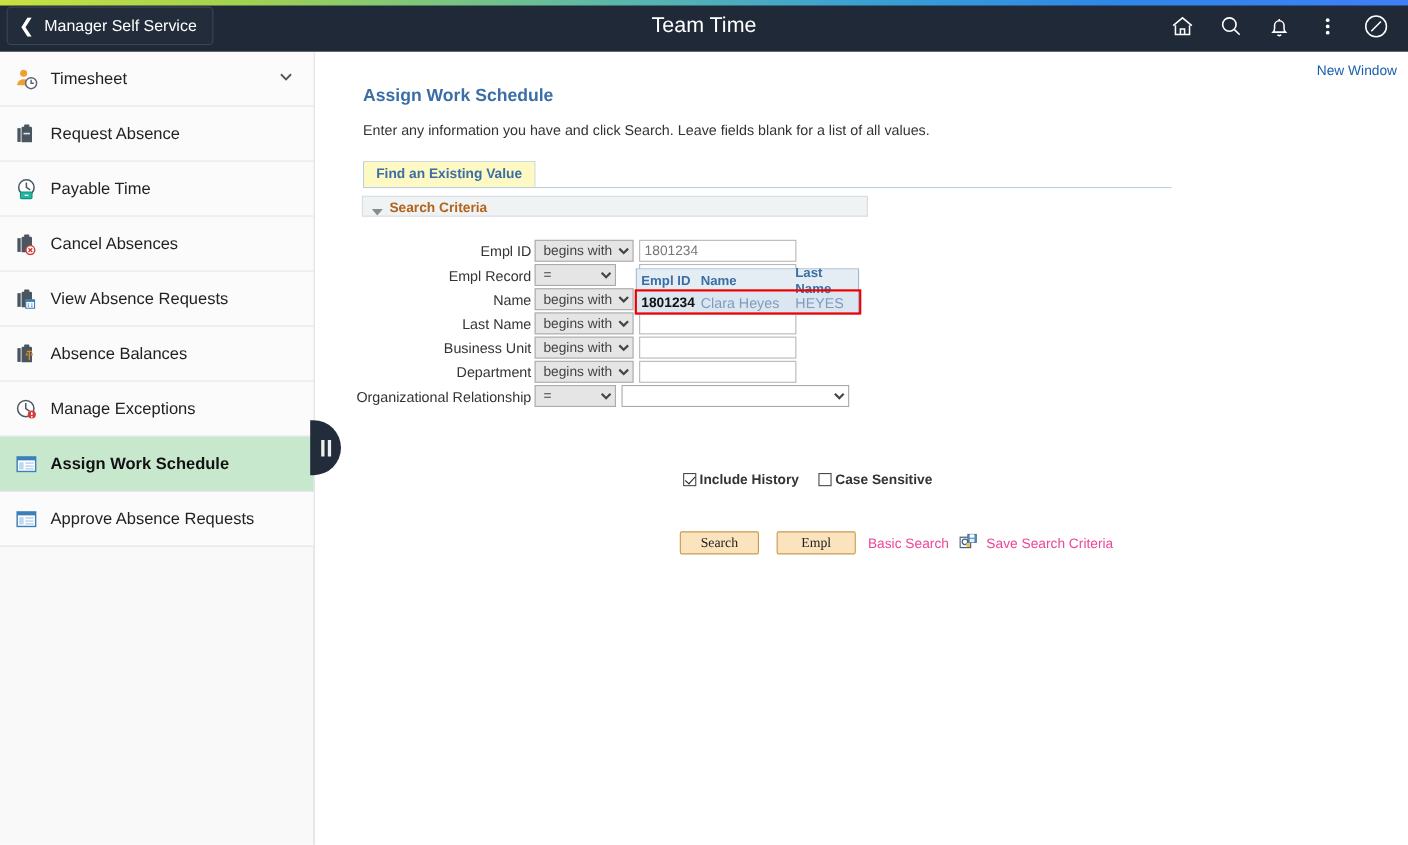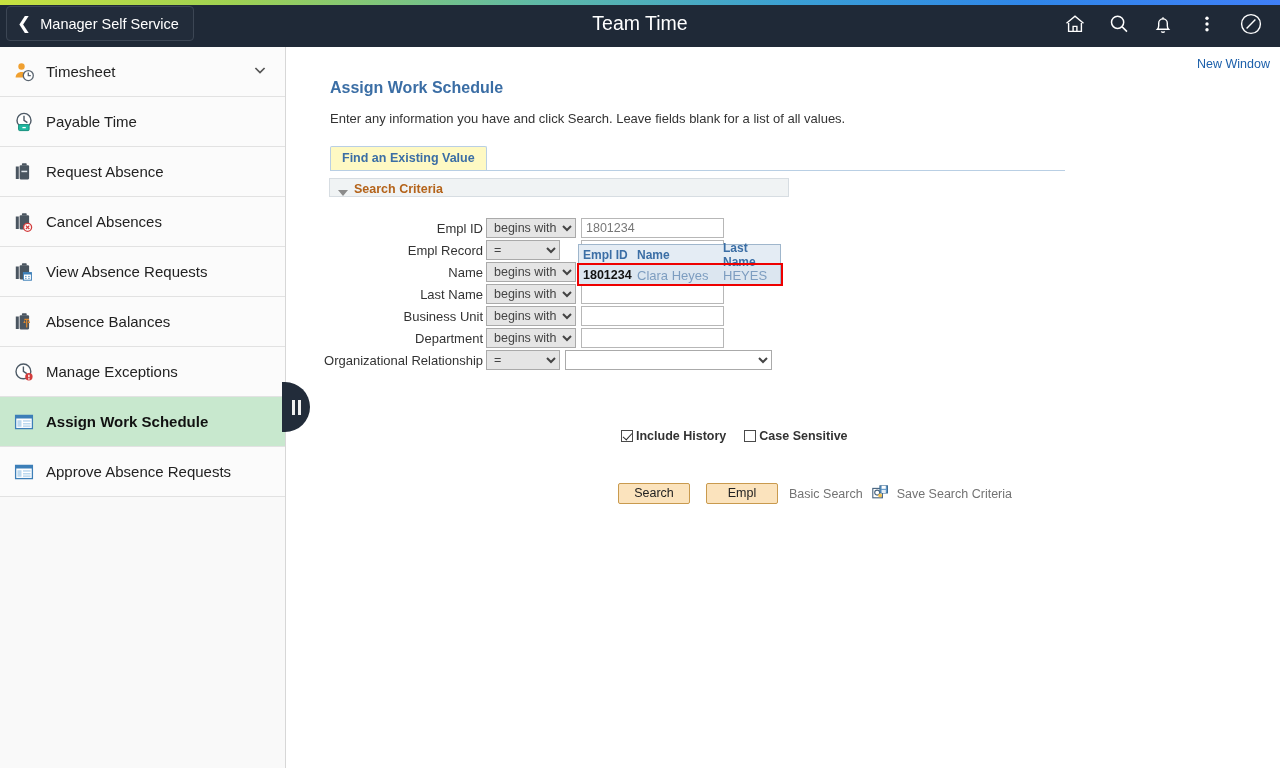--- a/index.html
+++ b/index.html
@@ -354,33 +354,33 @@
     position: absolute;
     left: 331px;
     top: 436px;
     display: flex;
     align-items: center;
   }
   .psbtn {
     width: 72px;
     height: 21px;
     font-size: 12.5px;
-    font-family: Liberation Sans, sans-serif;
+    font-family: Liberation Serif, serif;
     color: #222222;
     background: #fbe3bd;
     border: 1px solid #c99a4e;
     border-radius: 2px;
     cursor: pointer;
     padding: 0;
     line-height: 19px;
   }
   #btnrow .gap { width: 16px; }
   .lnk {
     font-size: 12.5px;
-    color: #737373;
+    color: #ec4899;
     text-decoration: none;
     cursor: pointer;
   }
   #save-icon {
     margin: 0 8px 0 9px;
     display: flex;
     align-items: center;
     cursor: pointer;
   }
 
@@ -505,39 +505,39 @@
     <span class="nav-chev">
       <svg width="16" height="16" viewBox="0 0 16 16" fill="none" stroke="#555555" stroke-width="1.7">
         <path d="M3.4 6 8 10.6 12.6 6"></path>
       </svg>
     </span>
   </div>
 
   <div class="nav-item">
     <span class="nav-ico">
       <svg width="24" height="24" viewBox="0 0 24 24">
+        <rect x="3.8" y="6.5" width="3" height="12.5" fill="#4a5560"></rect>
+        <rect x="7.6" y="5.3" width="9.5" height="14.1" rx="1.1" fill="#4a5560"></rect>
+        <rect x="9.9" y="3.2" width="4.8" height="2.3" rx="0.8" fill="#4a5560"></rect>
+        <rect x="9.4" y="10.7" width="5.8" height="1.5" fill="#dfe5ea"></rect>
+      </svg>
+    </span>
+    <span class="nav-label">Request Absence</span>
+  </div>
+
+  <div class="nav-item">
+    <span class="nav-ico">
+      <svg width="24" height="24" viewBox="0 0 24 24">
         <circle cx="12" cy="10.4" r="7" fill="#ffffff" stroke="#4d5a66" stroke-width="1.4"></circle>
         <path d="M12 5.8v4.6l3.4 2.3" stroke="#4d5a66" stroke-width="1.4" fill="none"></path>
         <rect x="6.6" y="14.6" width="10.5" height="6" rx="1" fill="#1fb8a0" stroke="#14907d" stroke-width="1"></rect>
         <path d="M10.4 17.6h3.4" stroke="#ffffff" stroke-width="1.3"></path>
       </svg>
     </span>
     <span class="nav-label">Payable Time</span>
-  </div>
-
-  <div class="nav-item">
-    <span class="nav-ico">
-      <svg width="24" height="24" viewBox="0 0 24 24">
-        <rect x="3.8" y="6.5" width="3" height="12.5" fill="#4a5560"></rect>
-        <rect x="7.6" y="5.3" width="9.5" height="14.1" rx="1.1" fill="#4a5560"></rect>
-        <rect x="9.9" y="3.2" width="4.8" height="2.3" rx="0.8" fill="#4a5560"></rect>
-        <rect x="9.4" y="10.7" width="5.8" height="1.5" fill="#dfe5ea"></rect>
-      </svg>
-    </span>
-    <span class="nav-label">Request Absence</span>
   </div>
 
   <div class="nav-item">
     <span class="nav-ico">
       <svg width="24" height="24" viewBox="0 0 24 24">
         <rect x="3.8" y="6.5" width="3" height="12.5" fill="#4a5560"></rect>
         <rect x="7.6" y="5.3" width="9.5" height="14.1" rx="1.1" fill="#4a5560"></rect>
         <rect x="9.9" y="3.2" width="4.8" height="2.3" rx="0.8" fill="#4a5560"></rect>
         <circle cx="15.6" cy="17.3" r="4" fill="#ffffff" stroke="#d23c3c" stroke-width="1.3"></circle>
         <path d="M13.9 15.6l3.4 3.4M17.3 15.6l-3.4 3.4" stroke="#d23c3c" stroke-width="1.3"></path>

